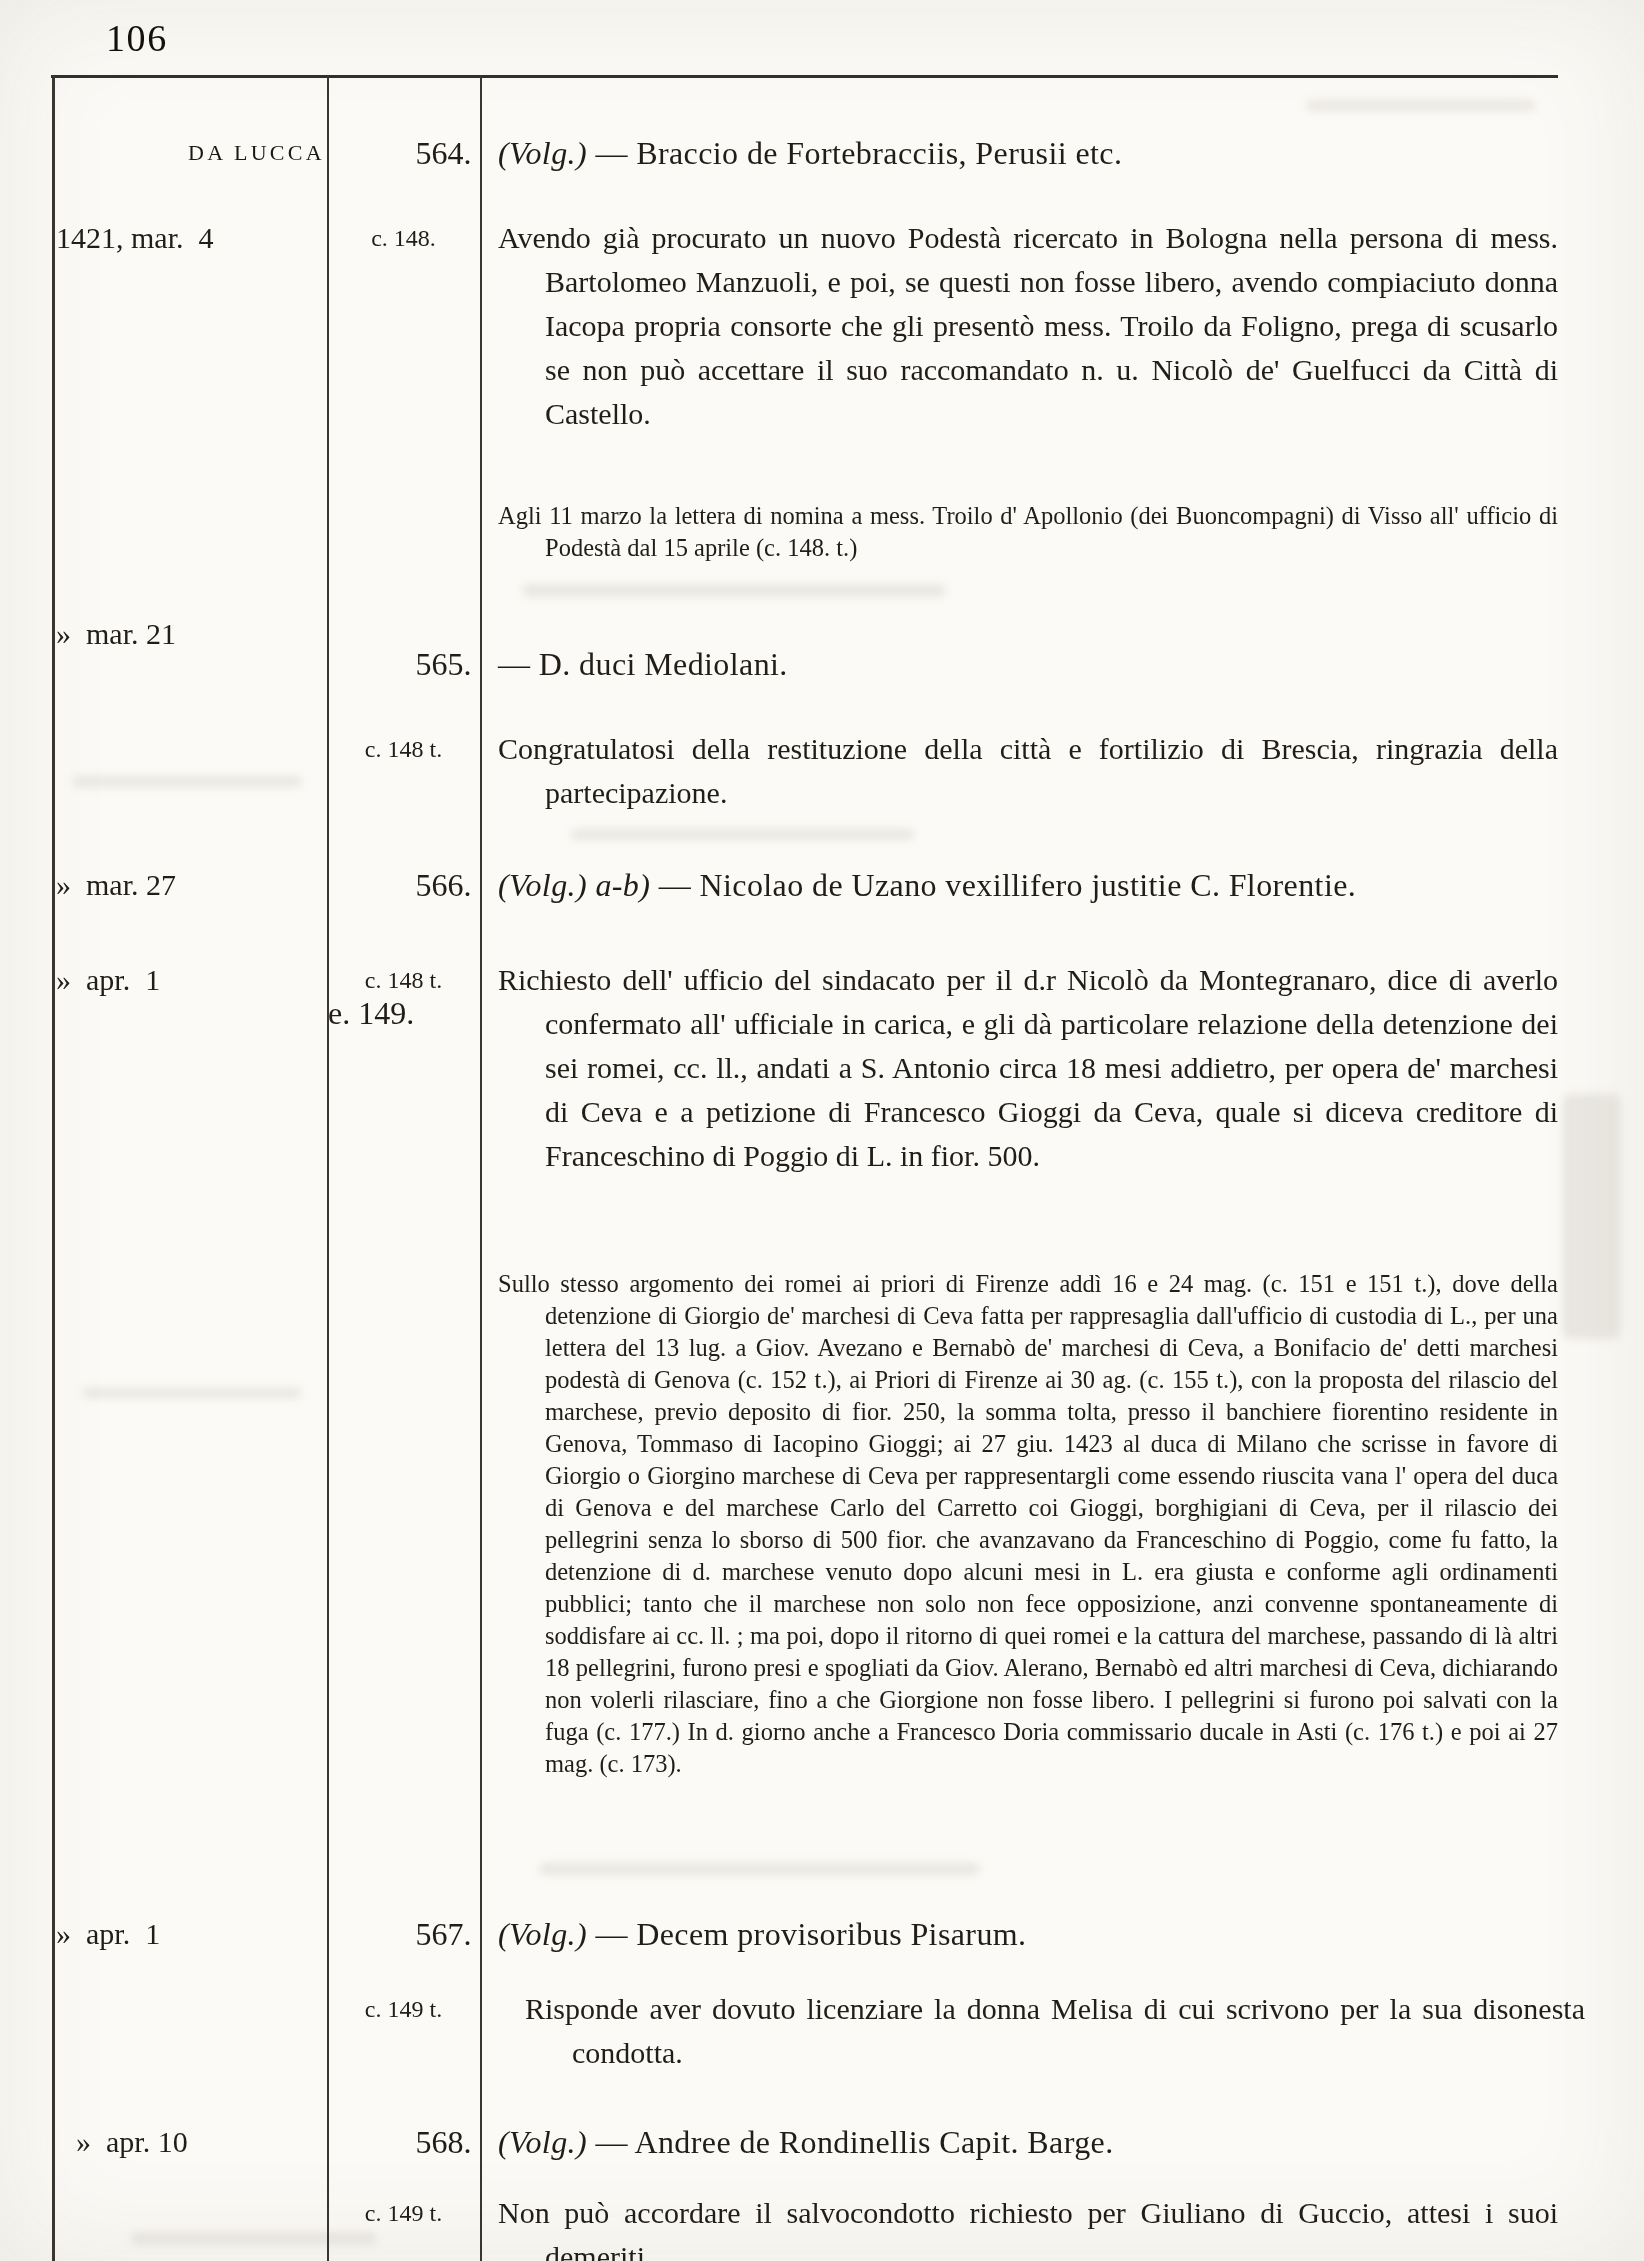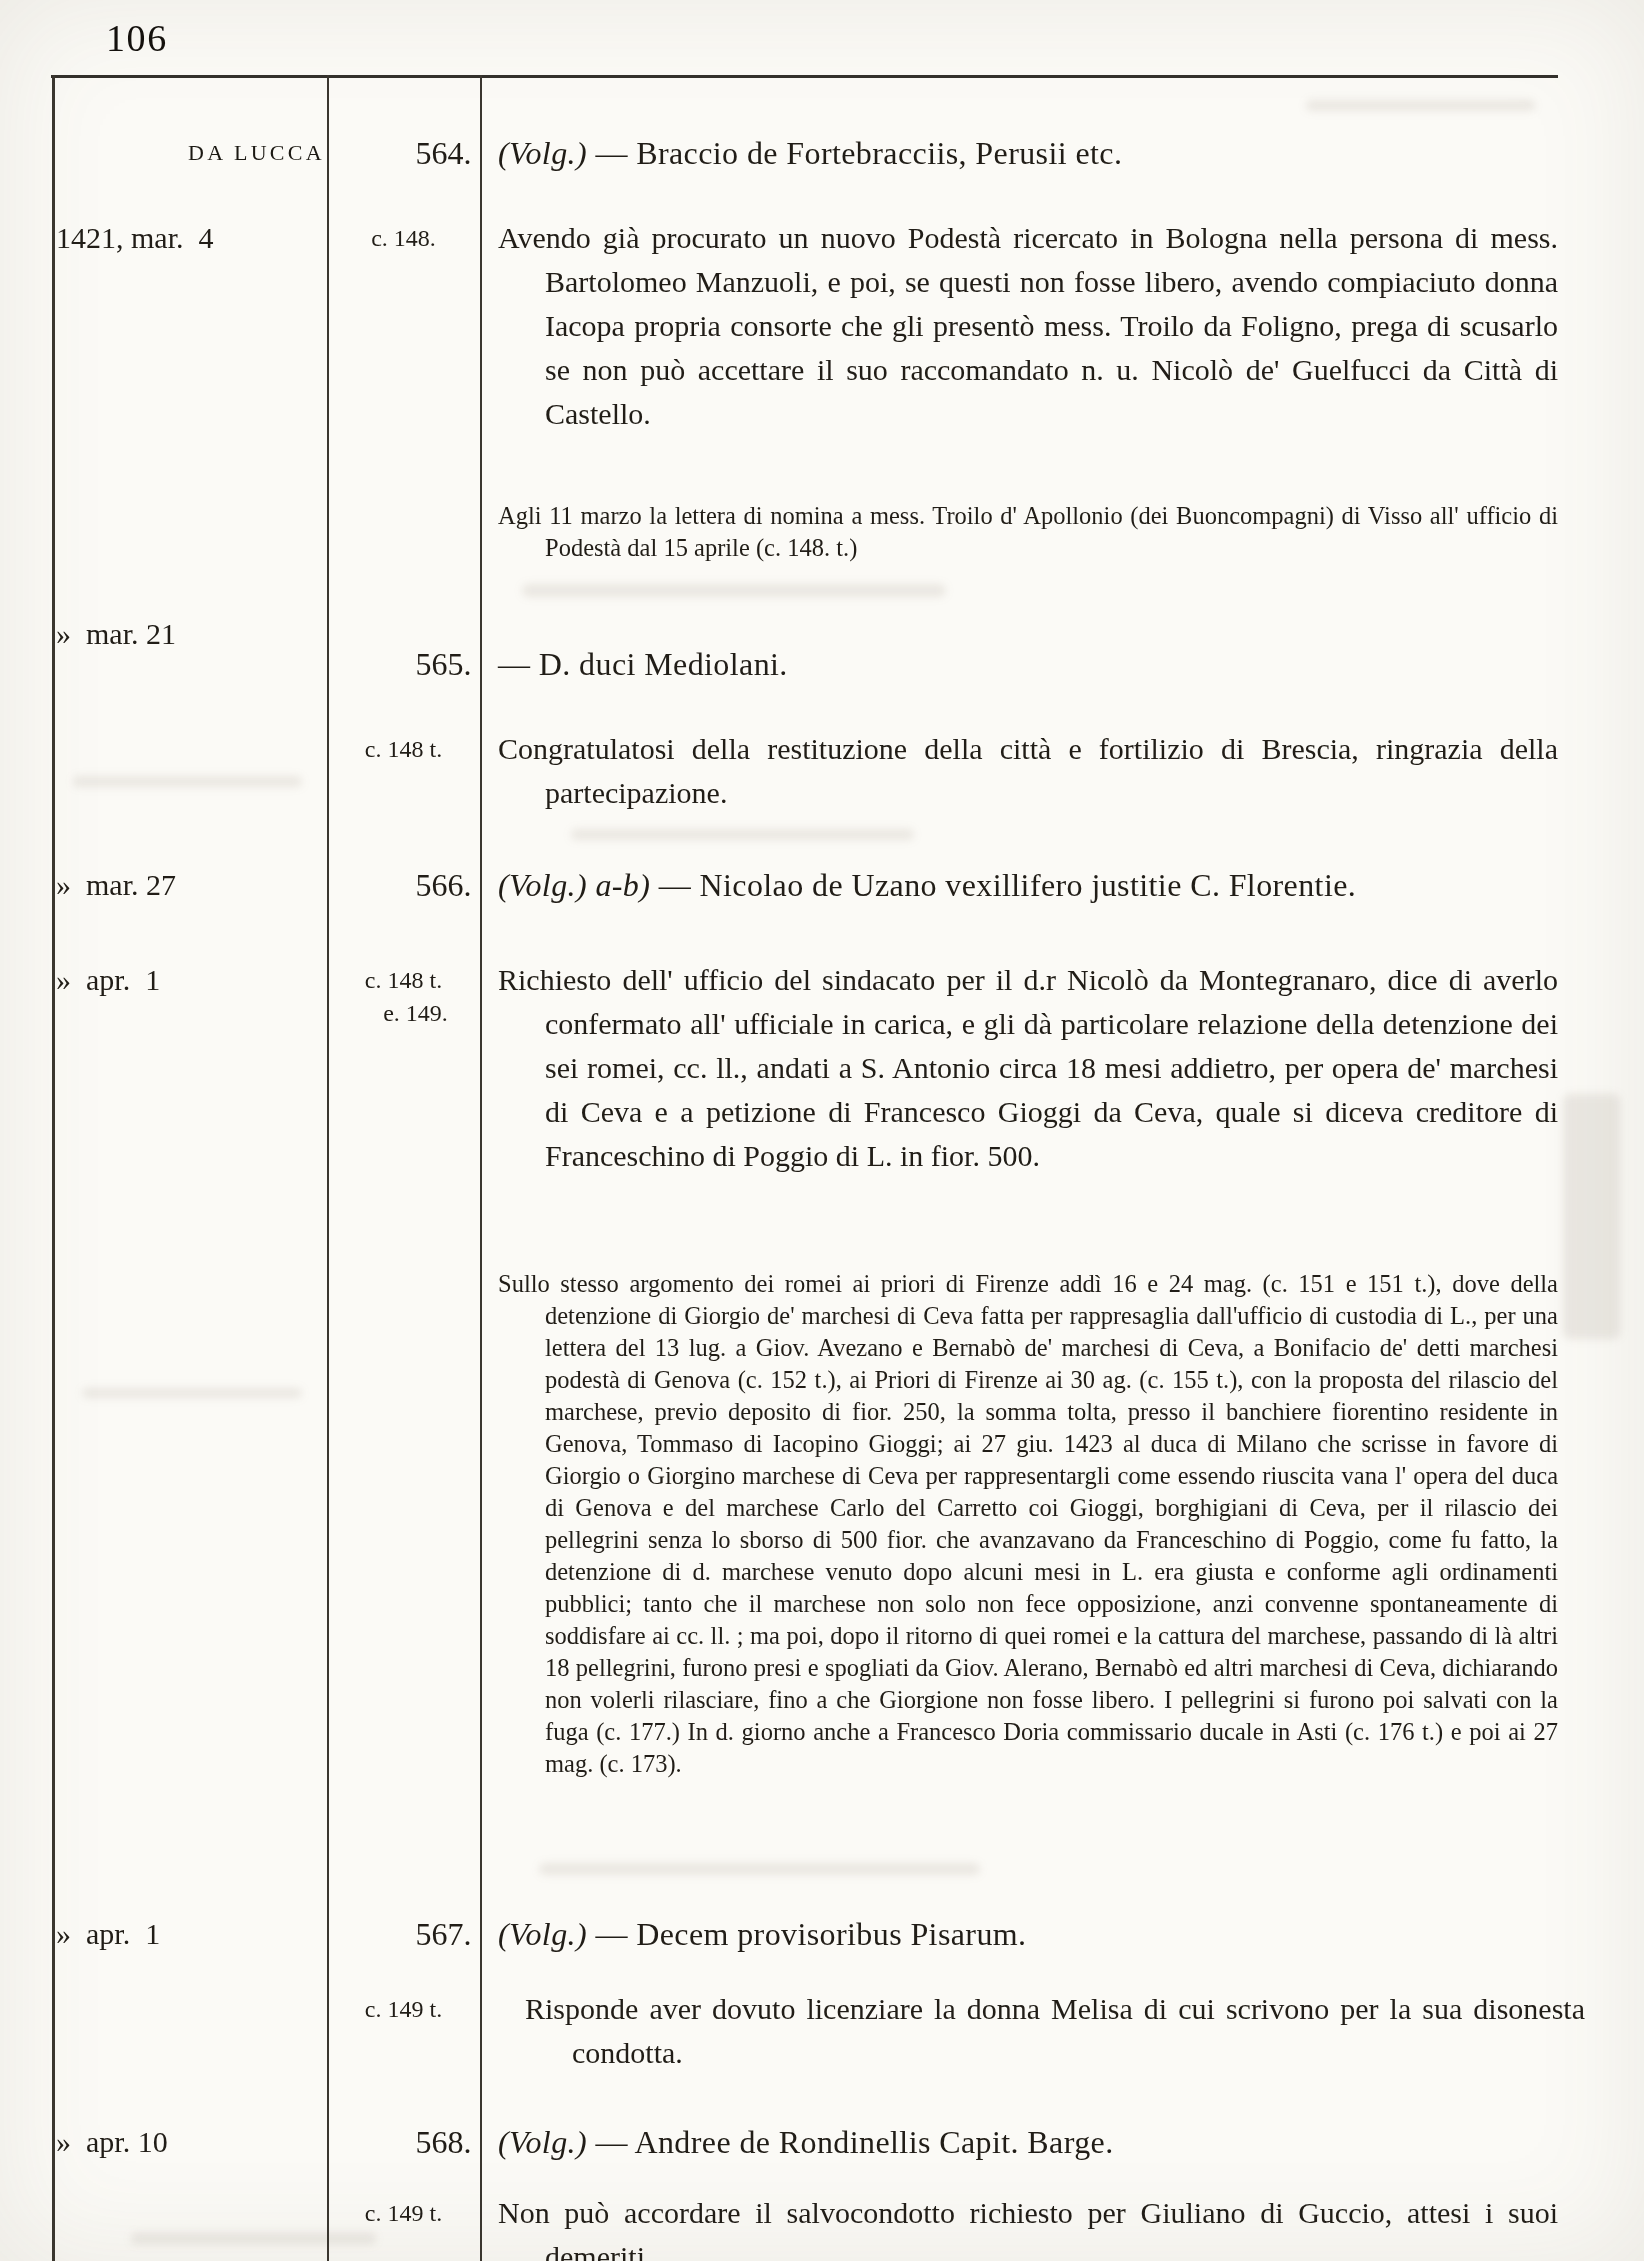--- a/index.html
+++ b/index.html
@@ -68,23 +68,22 @@
     line-height: 44px;
     margin-left: 40px;
   }
   .folio {
     left: 329px; width: 149px;
     text-align: center;
     font-size: 24px;
     line-height: 44px;
   }
   .folio2 {
-    left: 341px; width: 149px;
-    text-align: center;
-    font-size: 24px;
+    left: 328px; width: 149px;
+    font-size: 32px;
     line-height: 33px;
   }
   .title {
     left: 498px; width: 1060px;
     font-size: 32px;
     line-height: 44px;
     letter-spacing: 0.4px;
     white-space: nowrap;
   }
   .title i { font-style: italic; }
@@ -164,21 +163,21 @@
 
   <section>
     <div class="cell date" style="top:1912px;">»  apr.  1</div>
     <div class="cell num" style="top:1912px;">567.</div>
     <div class="cell title" style="top:1912px;"><i>(Volg.)</i><span> — Decem provisoribus Pisarum.</span></div>
     <div class="cell folio" style="top:1987px;">c. 149 t.</div>
     <div class="cell body" style="top:1987px;margin-left:27px;">Risponde aver dovuto licenziare la donna Melisa di cui scrivono per la sua disonesta condotta.</div>
   </section>
 
   <section>
-    <div class="cell date" style="top:2120px;">»  apr. 10</div>
+    <div class="cell date" style="top:2120px;padding-left:20px;">»  apr. 10</div>
     <div class="cell num" style="top:2120px;">568.</div>
     <div class="cell title" style="top:2120px;"><i>(Volg.)</i><span> — Andree de Rondinellis Capit. Barge.</span></div>
     <div class="cell folio" style="top:2191px;">c. 149 t.</div>
     <div class="cell body" style="top:2191px;">Non può accordare il salvocondotto richiesto per Giuliano di Guccio, attesi i suoi demeriti.</div>
   </section>
 
 </div>
 
 
 </body></html>

